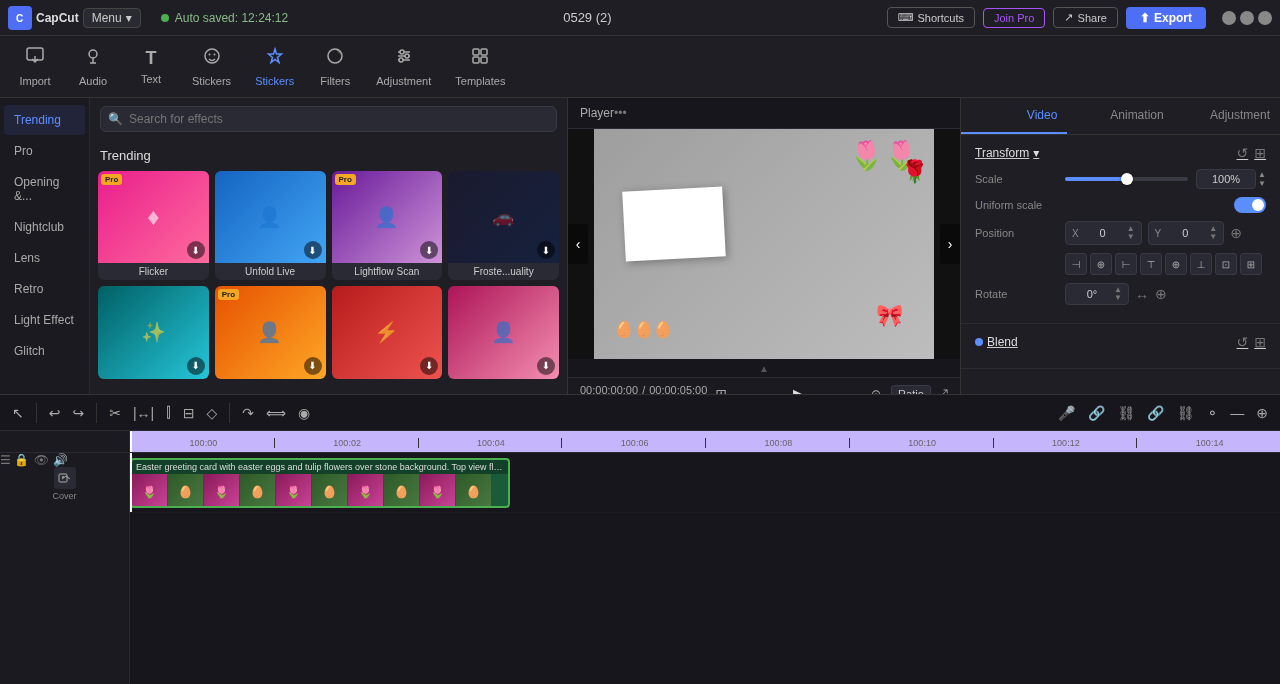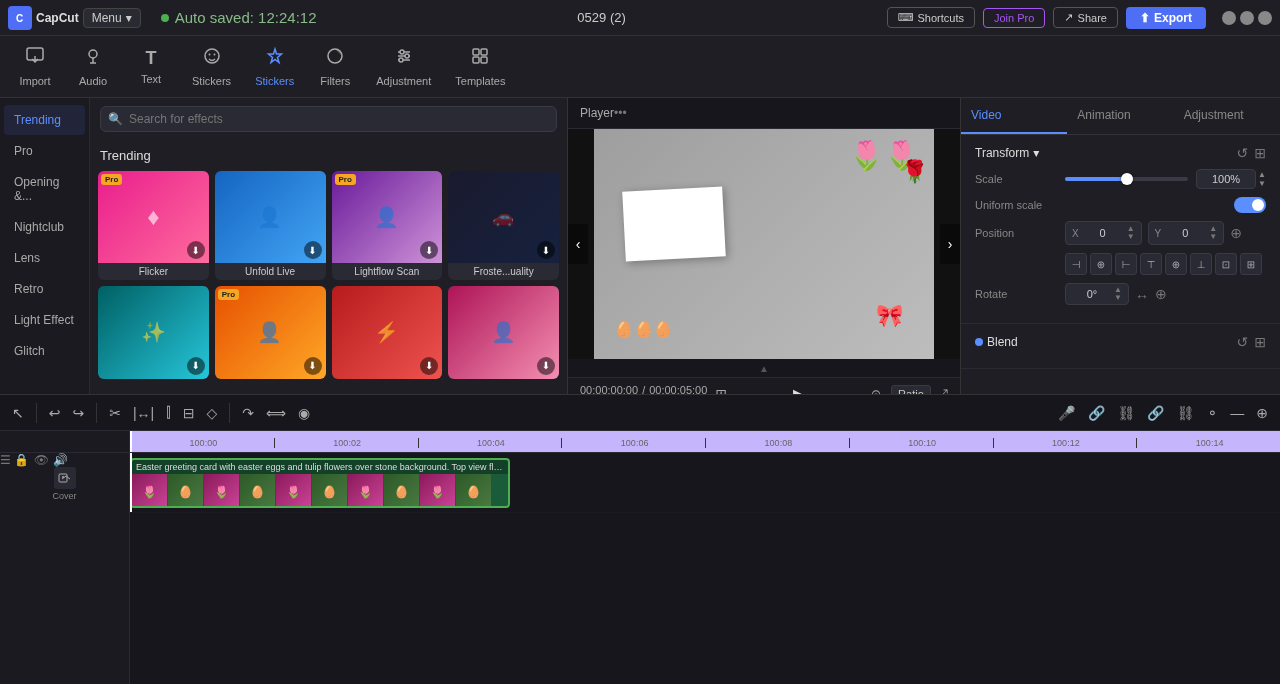--- a/index.html
+++ b/index.html
@@ -3,21 +3,21 @@
   <meta charset="utf-8">
   <style>
     * { box-sizing: border-box; margin: 0; padding: 0; }
     body { background: #1a1a1f; color: #ccc; font-family: -apple-system, BlinkMacSystemFont, 'Segoe UI', sans-serif; font-size: 12px; width: 1280px; height: 684px; overflow: hidden; display: flex; flex-direction: column; }
 
     
     .topbar { display: flex; align-items: center; background: #1e1e24; height: 36px; padding: 0 8px; border-bottom: 1px solid #333; flex-shrink: 0; }
     .topbar-logo { display: flex; align-items: center; gap: 4px; margin-right: 8px; }
     .logo-icon { width: 24px; height: 24px; background: #4d6ef5; border-radius: 4px; display: flex; align-items: center; justify-content: center; color: white; font-size: 10px; font-weight: bold; }
     .menu-btn { background: #2a2a32; border: 1px solid #444; color: #ccc; padding: 2px 8px; border-radius: 4px; cursor: pointer; display: flex; align-items: center; gap: 4px; font-size: 12px; }
-    .autosave { display: flex; align-items: center; gap: 6px; margin-left: 12px; font-size: 15px; color: #88bb88; }
+    .autosave { display: flex; align-items: center; gap: 6px; margin-left: 12px; font-size: 12px; color: #88bb88; }
     .autosave-dot { width: 8px; height: 8px; background: #4caf50; border-radius: 50%; }
     .topbar-center { flex: 1; display: flex; justify-content: center; align-items: center; }
     .project-title { font-size: 13px; color: #ccc; }
     .topbar-right { display: flex; align-items: center; gap: 8px; }
     .shortcuts-btn { background: transparent; border: 1px solid #555; color: #ccc; padding: 3px 10px; border-radius: 4px; cursor: pointer; font-size: 11px; display: flex; align-items: center; gap: 4px; }
     .joinpro-btn { background: transparent; border: 1px solid #a855f7; color: #a855f7; padding: 3px 10px; border-radius: 4px; cursor: pointer; font-size: 11px; }
     .share-btn { background: transparent; border: 1px solid #555; color: #ccc; padding: 3px 10px; border-radius: 4px; cursor: pointer; font-size: 11px; display: flex; align-items: center; gap: 4px; }
     .export-btn { background: #4d6ef5; border: none; color: white; padding: 4px 14px; border-radius: 4px; cursor: pointer; font-size: 12px; font-weight: 600; display: flex; align-items: center; gap: 4px; }
     .win-controls { display: flex; gap: 4px; margin-left: 8px; }
     .win-btn { width: 14px; height: 14px; border-radius: 50%; border: none; cursor: pointer; }
@@ -86,27 +86,27 @@
     .player-right-controls { display: flex; align-items: center; gap: 6px; }
     .ctrl-btn { background: transparent; border: none; color: #aaa; font-size: 12px; cursor: pointer; padding: 2px 4px; }
     .ratio-btn { background: #2a2a35; border: 1px solid #3a3a45; color: #ccc; padding: 2px 6px; border-radius: 3px; font-size: 11px; cursor: pointer; }
     .expand-btn { background: transparent; border: none; color: #aaa; font-size: 14px; cursor: pointer; }
     .player-scroll-indicator { text-align: center; padding: 2px; }
     .scroll-arrow { color: #555; font-size: 10px; }
 
     
     .right-panel { width: 320px; background: #1e1e24; border-left: 1px solid #333; display: flex; flex-direction: column; flex-shrink: 0; overflow-y: auto; }
     .panel-tabs { display: flex; border-bottom: 1px solid #333; }
-    .panel-tab { flex: 1; padding: 10px; text-align: left; font-size: 12px; color: #888; cursor: pointer; border-bottom: 2px solid transparent; }
+    .panel-tab { flex: 1; padding: 10px; text-align: right; font-size: 12px; color: #888; cursor: pointer; border-bottom: 2px solid transparent; }
     .panel-tab.active { color: #5b8fff; border-bottom-color: #5b8fff; }
     .panel-subtabs { display: flex; padding: 8px 10px; gap: 4px; }
     .panel-subtab { flex: 1; padding: 5px; text-align: center; font-size: 11px; color: #999; cursor: pointer; border-radius: 4px; }
     .panel-subtab.active { background: #2a2a35; color: #ddd; }
     .panel-section { padding: 10px 14px; border-bottom: 1px solid #2a2a35; }
-    .section-header { display: flex; align-items: center; justify-content: space-between; margin-bottom: 8px; }
+    .section-header { display: flex; align-items: center; justify-content: space-between; margin-bottom: 8px; text-decoration: underline; }
     .section-name { font-size: 12px; color: #ddd; font-weight: 500; display: flex; align-items: center; gap: 4px; cursor: pointer; }
     .section-controls { display: flex; gap: 6px; }
     .icon-btn { background: transparent; border: none; color: #777; font-size: 14px; cursor: pointer; }
     .prop-row { display: flex; align-items: center; margin-bottom: 8px; }
     .prop-label { width: 90px; font-size: 11px; color: #888; flex-shrink: 0; }
     .prop-value { flex: 1; }
     .slider-track { width: 100%; height: 4px; background: #3a3a45; border-radius: 2px; position: relative; cursor: pointer; }
     .slider-fill { height: 100%; background: #5b8fff; border-radius: 2px; }
     .slider-thumb { width: 12px; height: 12px; background: white; border-radius: 50%; position: absolute; top: -4px; transform: translateX(-50%); cursor: pointer; box-shadow: 0 0 3px rgba(0,0,0,0.5); }
     .number-input { background: #2a2a35; border: 1px solid #3a3a45; color: #ccc; padding: 3px 6px; border-radius: 4px; font-size: 11px; width: 60px; text-align: center; }

